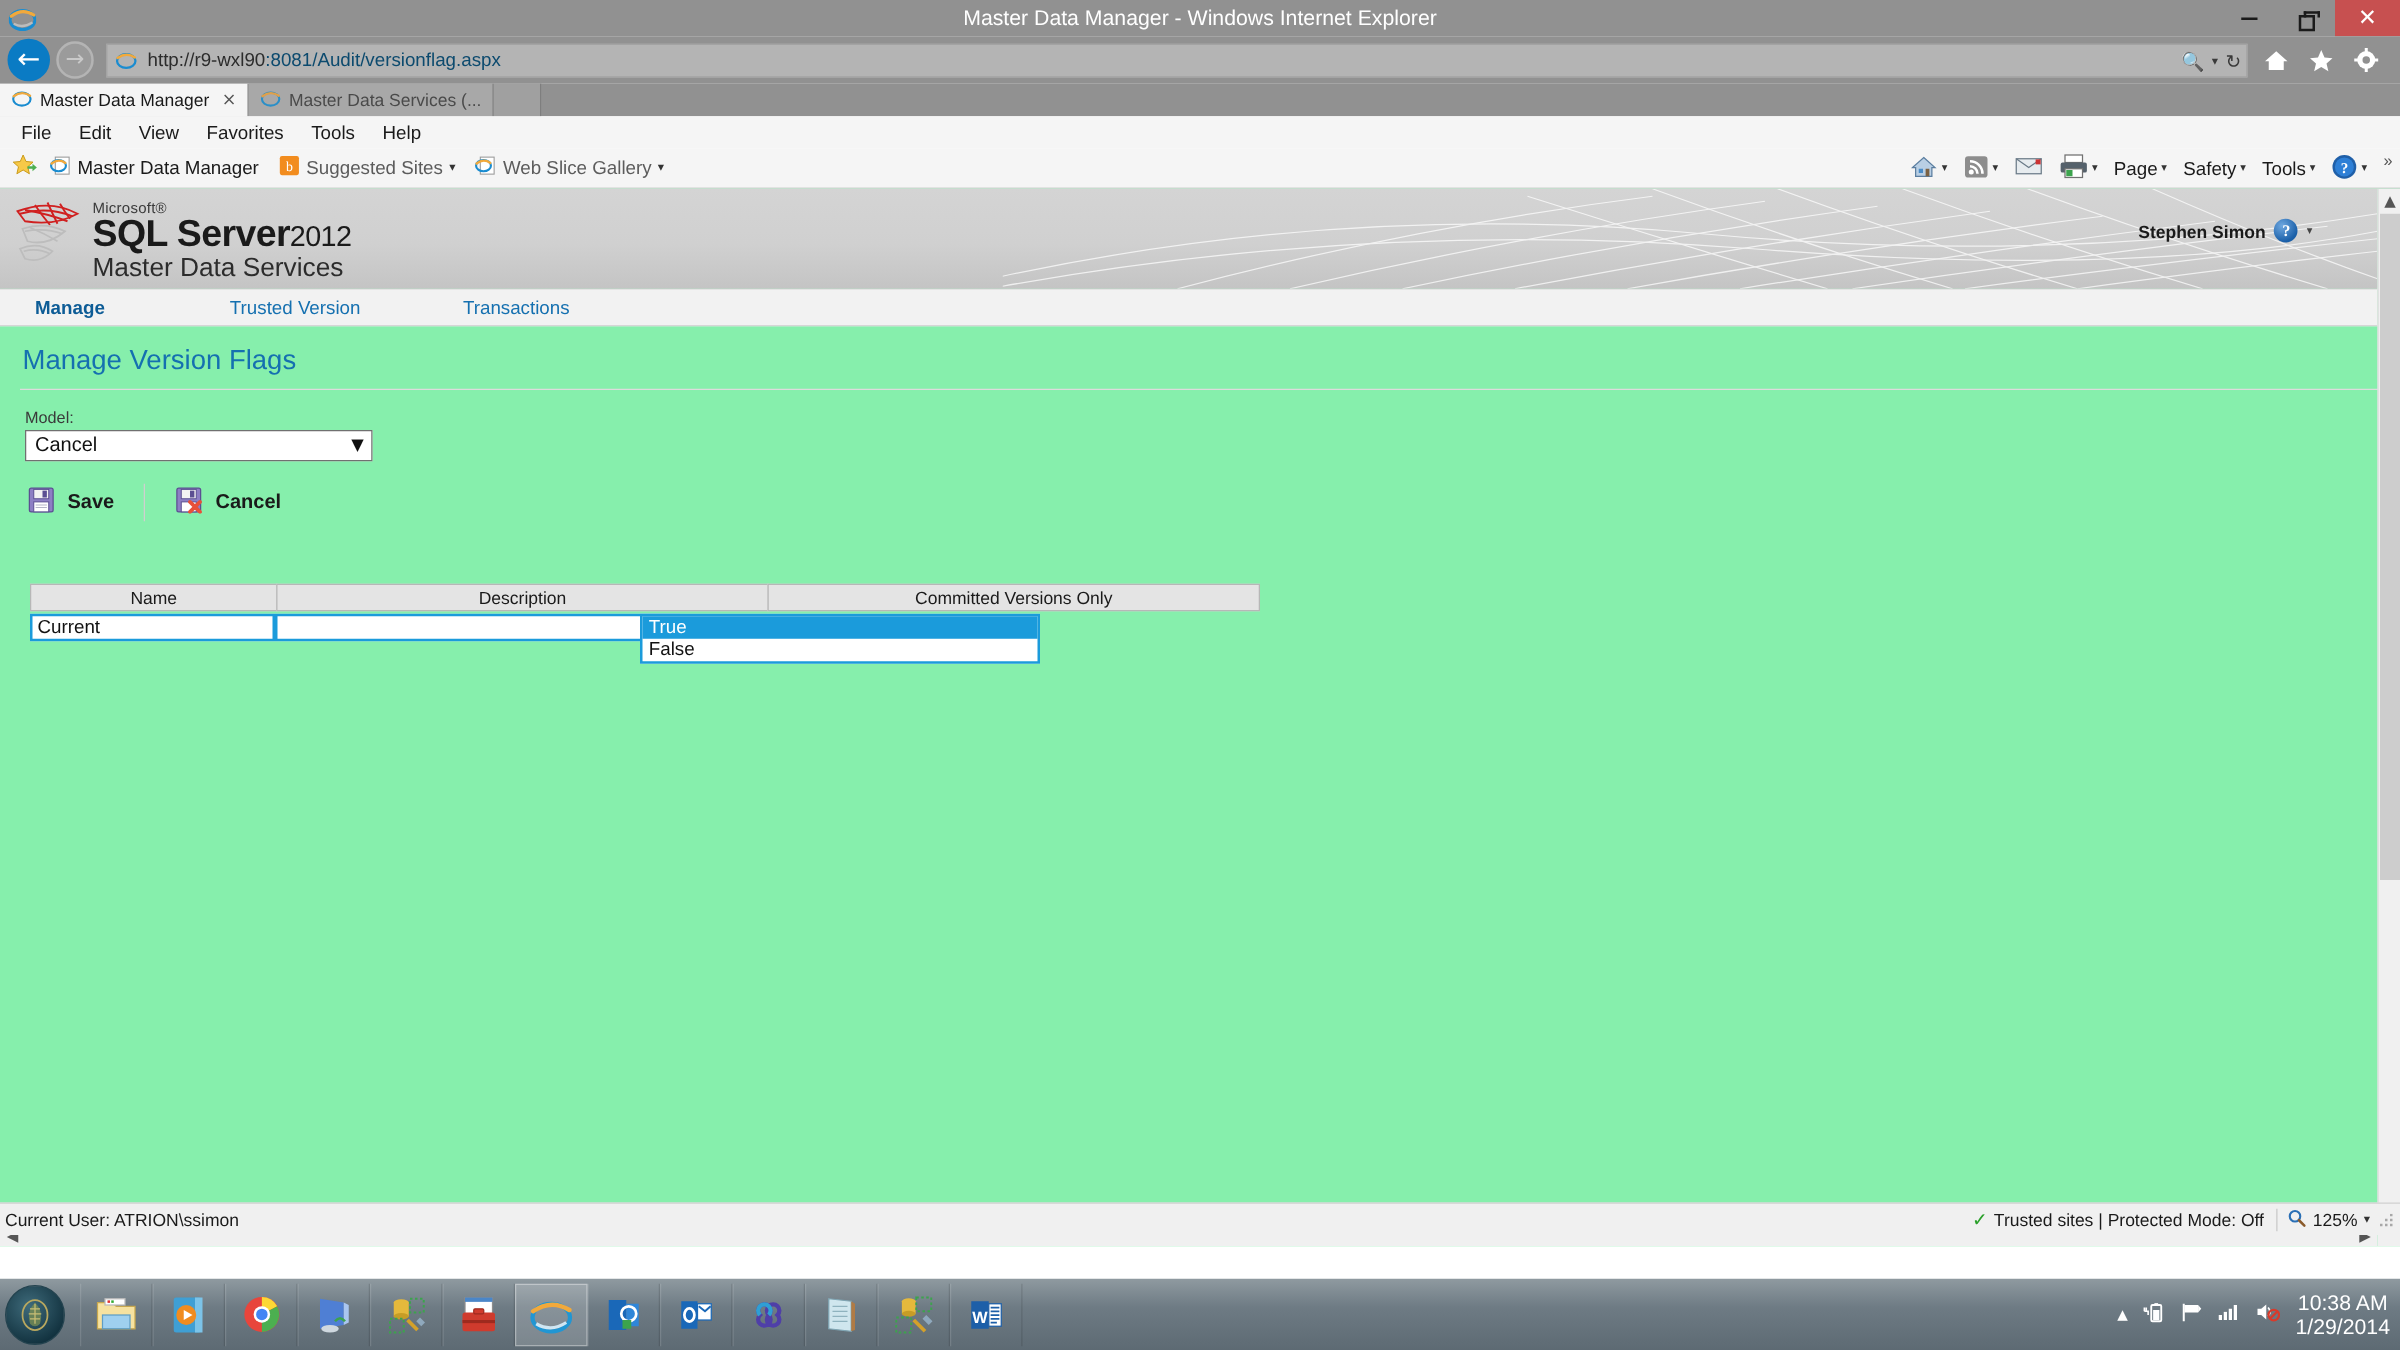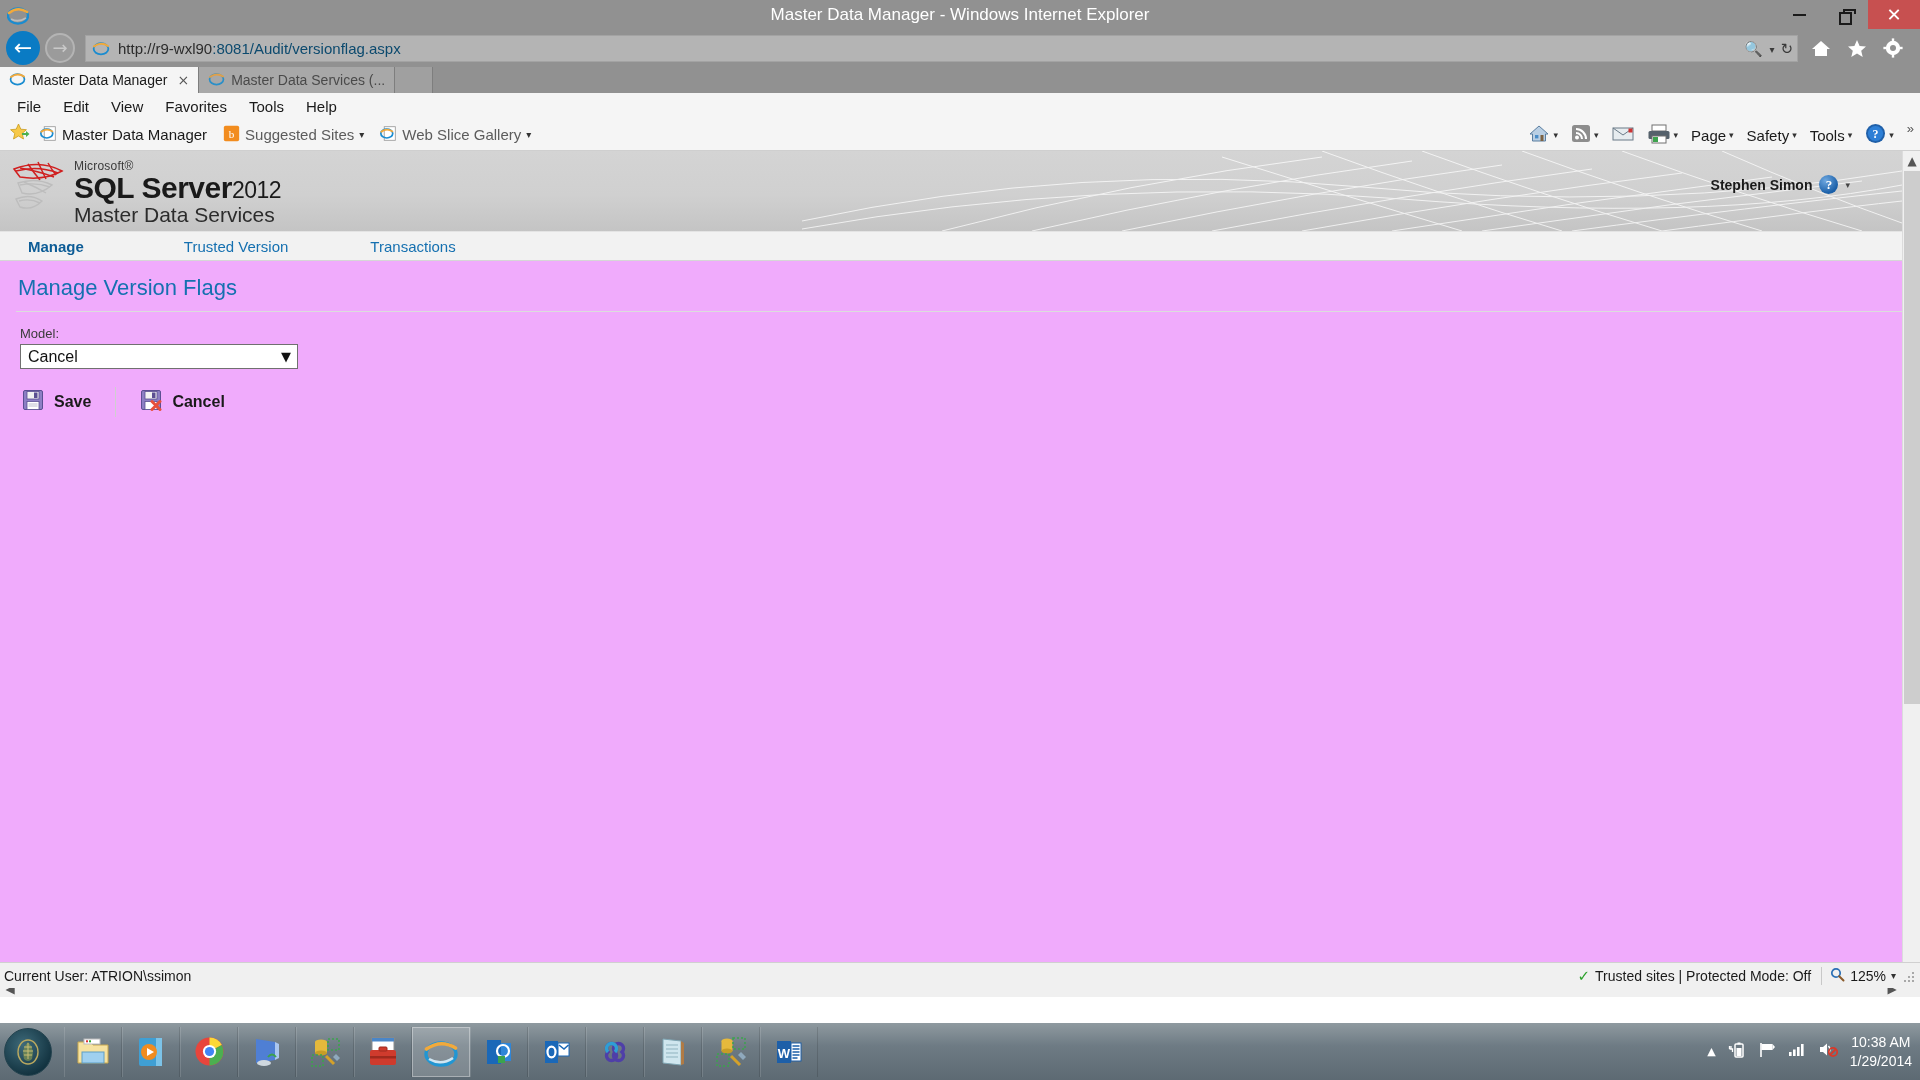--- a/index.html
+++ b/index.html
@@ -104,21 +104,21 @@
   .favitem.grey { color:#5c5c5c; }
   .fav-caret { font-size:10px; color:#333; font-family:"DejaVu Sans", sans-serif; }
   .cmdbar { position:absolute; right:6px; top:0; height:32px; display:flex; align-items:center; gap:5px; }
   .cmditem { display:flex; align-items:center; gap:3px; font-size:15px; color:#1a1a1a; padding:0 4px; }
   .cmd-caret { font-size:9px; color:#333; font-family:"DejaVu Sans", sans-serif; }
   .chevrons { font-size:13px; color:#555; margin-left:4px; align-self:flex-start; padding-top:2px; }
 
   
   .viewport {
     position:absolute; top:151px; left:0; width:1920px; height:846px;
-    background:#f0abfc; overflow:hidden;
+    background:#86efac; overflow:hidden;
   }
   
   .mds-banner {
     position:relative; width:1902px; height:80px;
     background: linear-gradient(to bottom, #d4d4d4 0%, #d0d0d0 55%, #c4c4c4 100%);
     overflow:hidden;
   }
   .banner-mesh { position:absolute; right:0; top:0; width:1100px; height:80px; opacity:.85; }
   .logo-wrap { position:absolute; left:8px; top:4px; display:flex; align-items:flex-start; }
   .logo-swoosh { width:62px; height:66px; }
@@ -240,21 +240,21 @@
     display:flex; align-items:center; justify-content:center;
   }
   .tb-items { display:flex; align-items:center; margin-left:12px; }
   .tb-item {
     width:58px; height:50px; display:flex; align-items:center; justify-content:center;
     border-left:1px solid rgba(255,255,255,.13); border-right:1px solid rgba(0,0,0,.13);
   }
   .tb-item.running { background: rgba(255,255,255,.18); border:1px solid rgba(255,255,255,.35); }
   .tray { position:absolute; right:0; top:0; height:57px; display:flex; align-items:center; gap:12px; padding-right:8px; }
   .tray-ico { color:#ffffff; font-size:15px; font-family:"DejaVu Sans", sans-serif; }
-  .clock { color:#ffffff; font-size:14px; text-align:center; line-height:19px; font-family:"Liberation Sans", sans-serif; }
+  .clock { color:#ffffff; font-size:17px; text-align:center; line-height:19px; font-family:"Liberation Sans", sans-serif; }
 </style>
 </head>
 <body>
 
 <div id="app">
 
   <div class="titlebar">
     <span class="tb-ielogo">
       <svg width="22" height="22" viewBox="0 0 22 22">
         <ellipse cx="11" cy="12" rx="10" ry="7.6" fill="none" stroke="#1a8cd0" stroke-width="2.4"></ellipse>
@@ -559,20 +559,35 @@
             <rect x="5" y="12.5" width="12" height="8" fill="#ffffff" stroke="#5b4f92" stroke-width=".8"></rect>
             <g stroke="#e8503a" stroke-width="3" stroke-linecap="round">
                 <path d="M12 12.5 L20 20.5M20 12.5 L12 20.5"></path>
               </g>
           </svg>
         </span>
         <span>Cancel</span>
       </div>
     </div>
 
+    <div class="grid">
+      <div class="grid-header">
+        <div class="gh c1">Name</div>
+        <div class="gh c2">Description</div>
+        <div class="gh c3">Committed Versions Only</div>
+      </div>
+      <div class="grid-row">
+        <div class="cell-name">Current</div>
+        <div class="cell-desc"></div>
+        <div class="dropdown-open">
+          <div class="dd-item sel">True</div>
+          <div class="dd-item">False</div>
+        </div>
+      </div>
+    </div>
 
     <div class="vscroll">
       <div class="vs-arrow">▲</div>
       <div class="vs-thumb"></div>
       <div class="vs-arrow" style="position:absolute;bottom:0">▼</div>
     </div>
     <div class="hscroll">
       <div class="hs-arrow">◀</div>
       <div class="hs-arrow">▶</div>
     </div>

